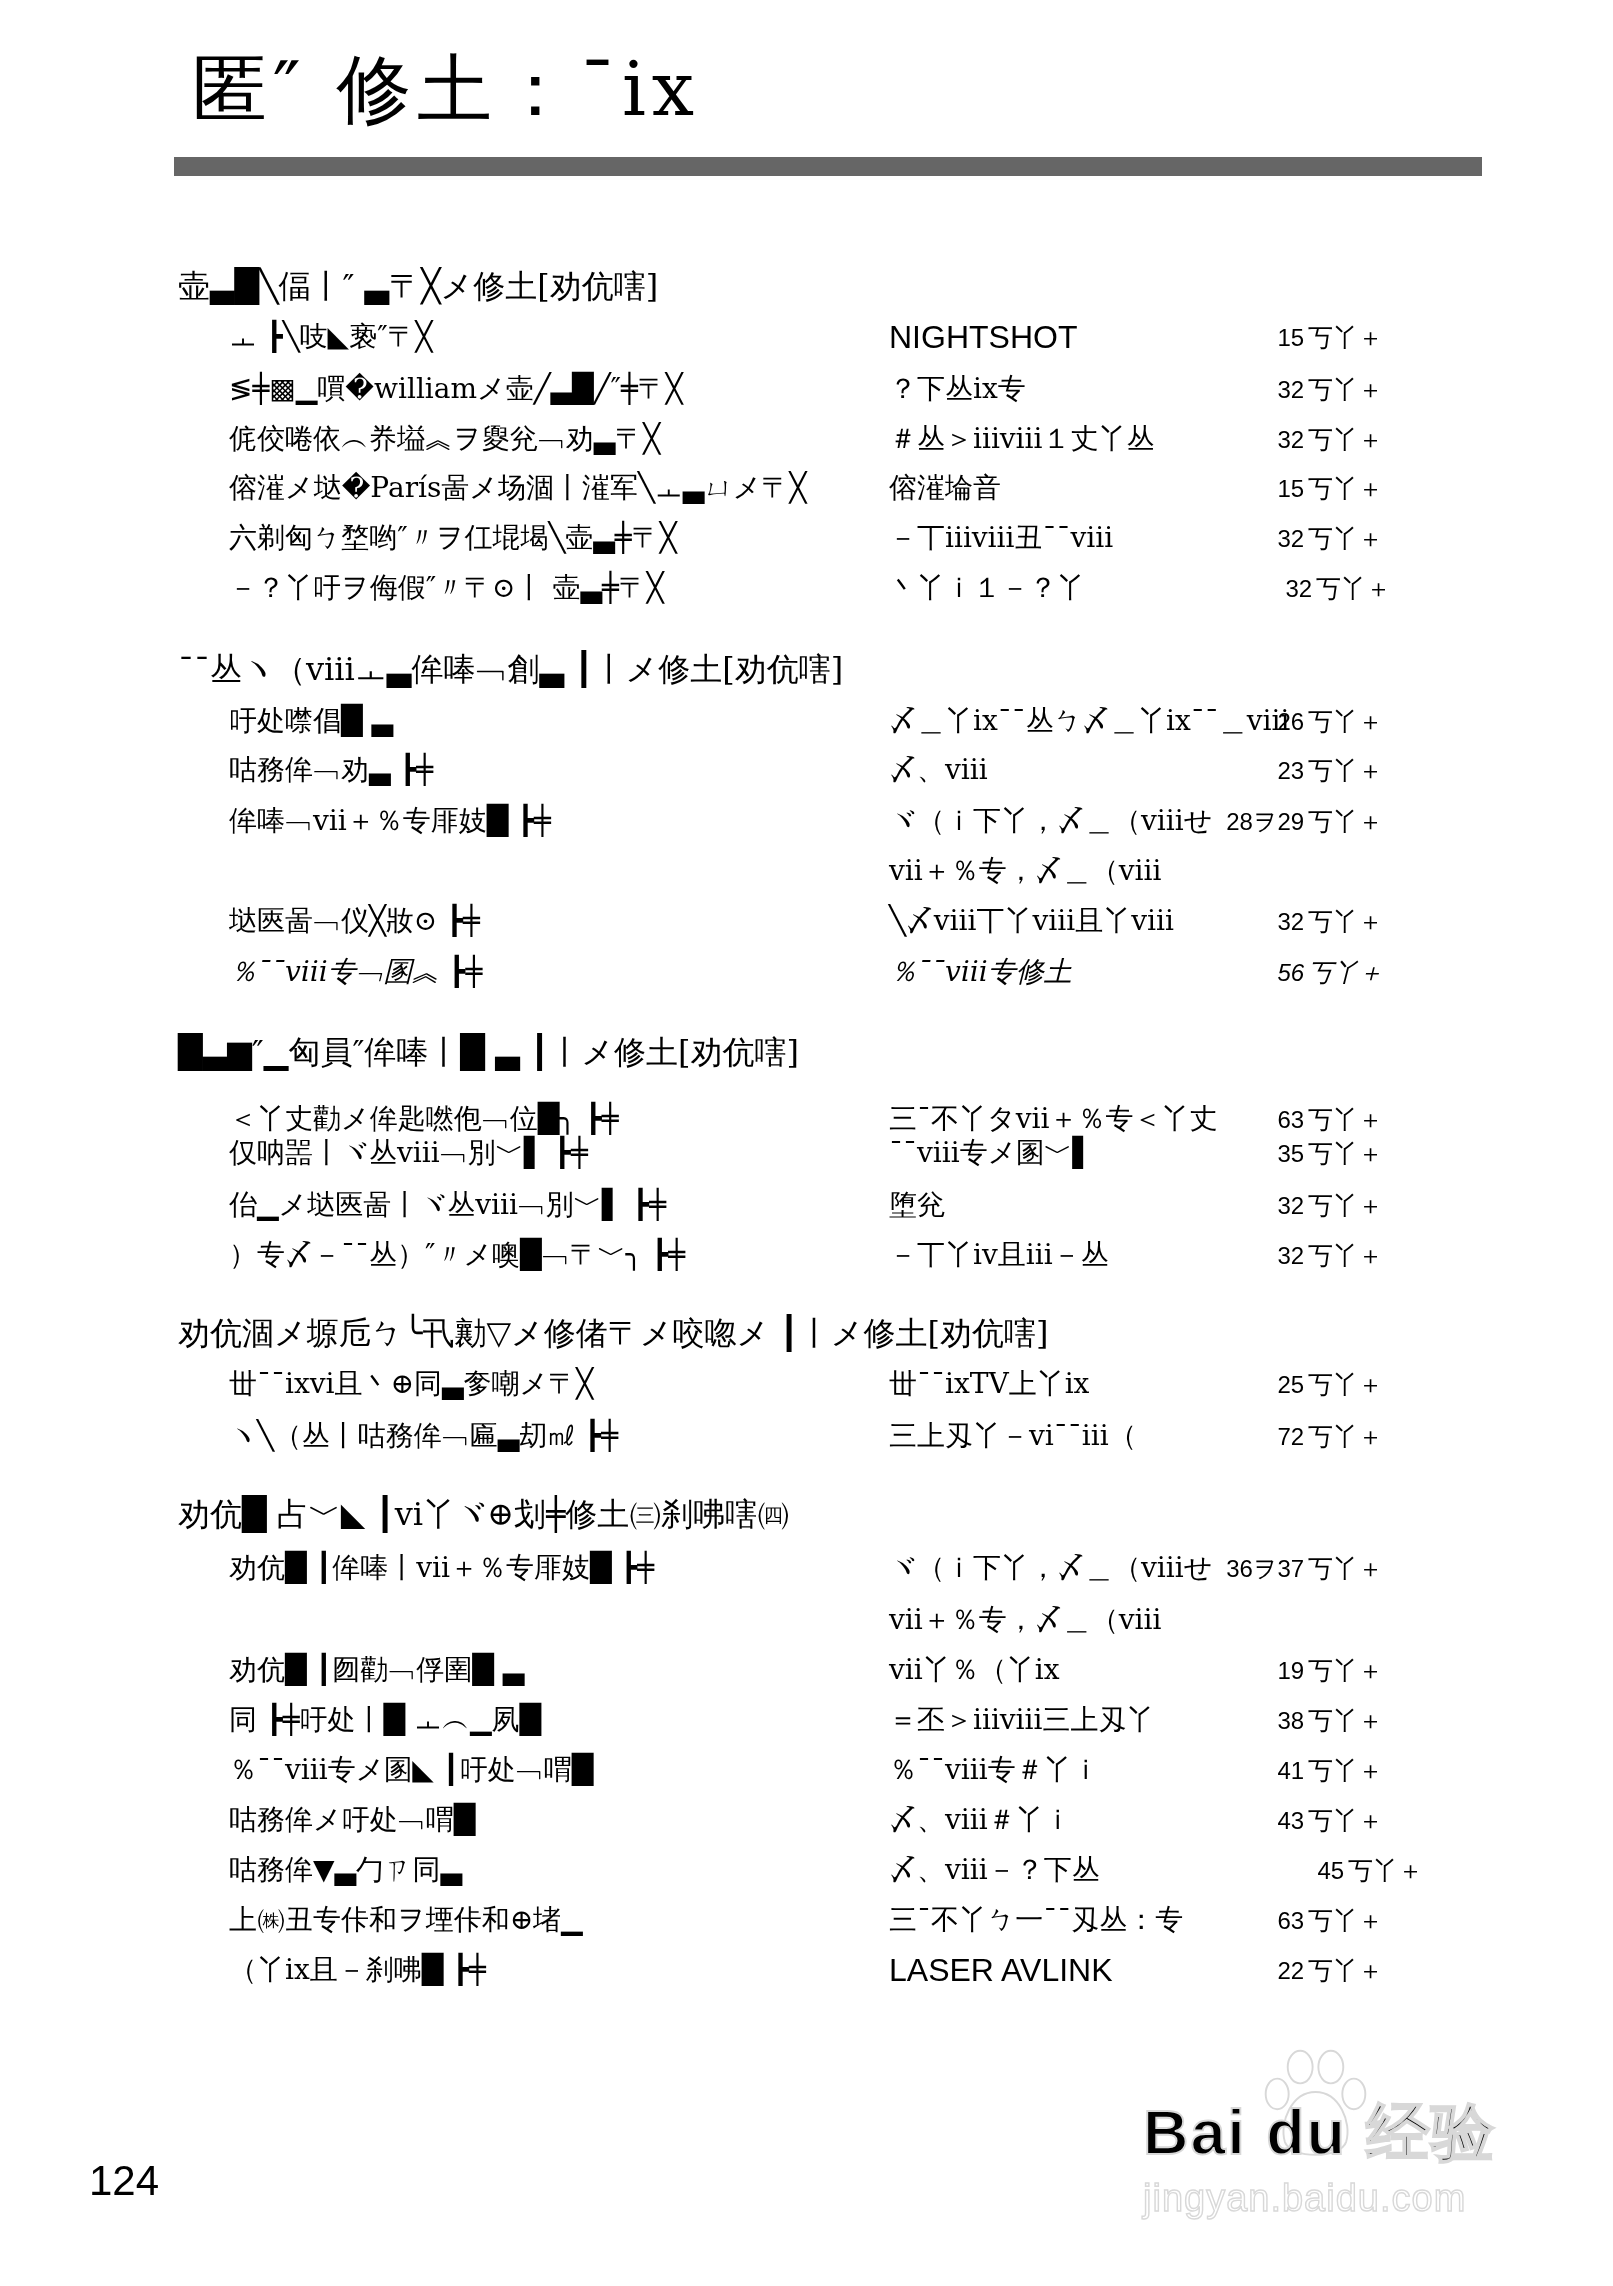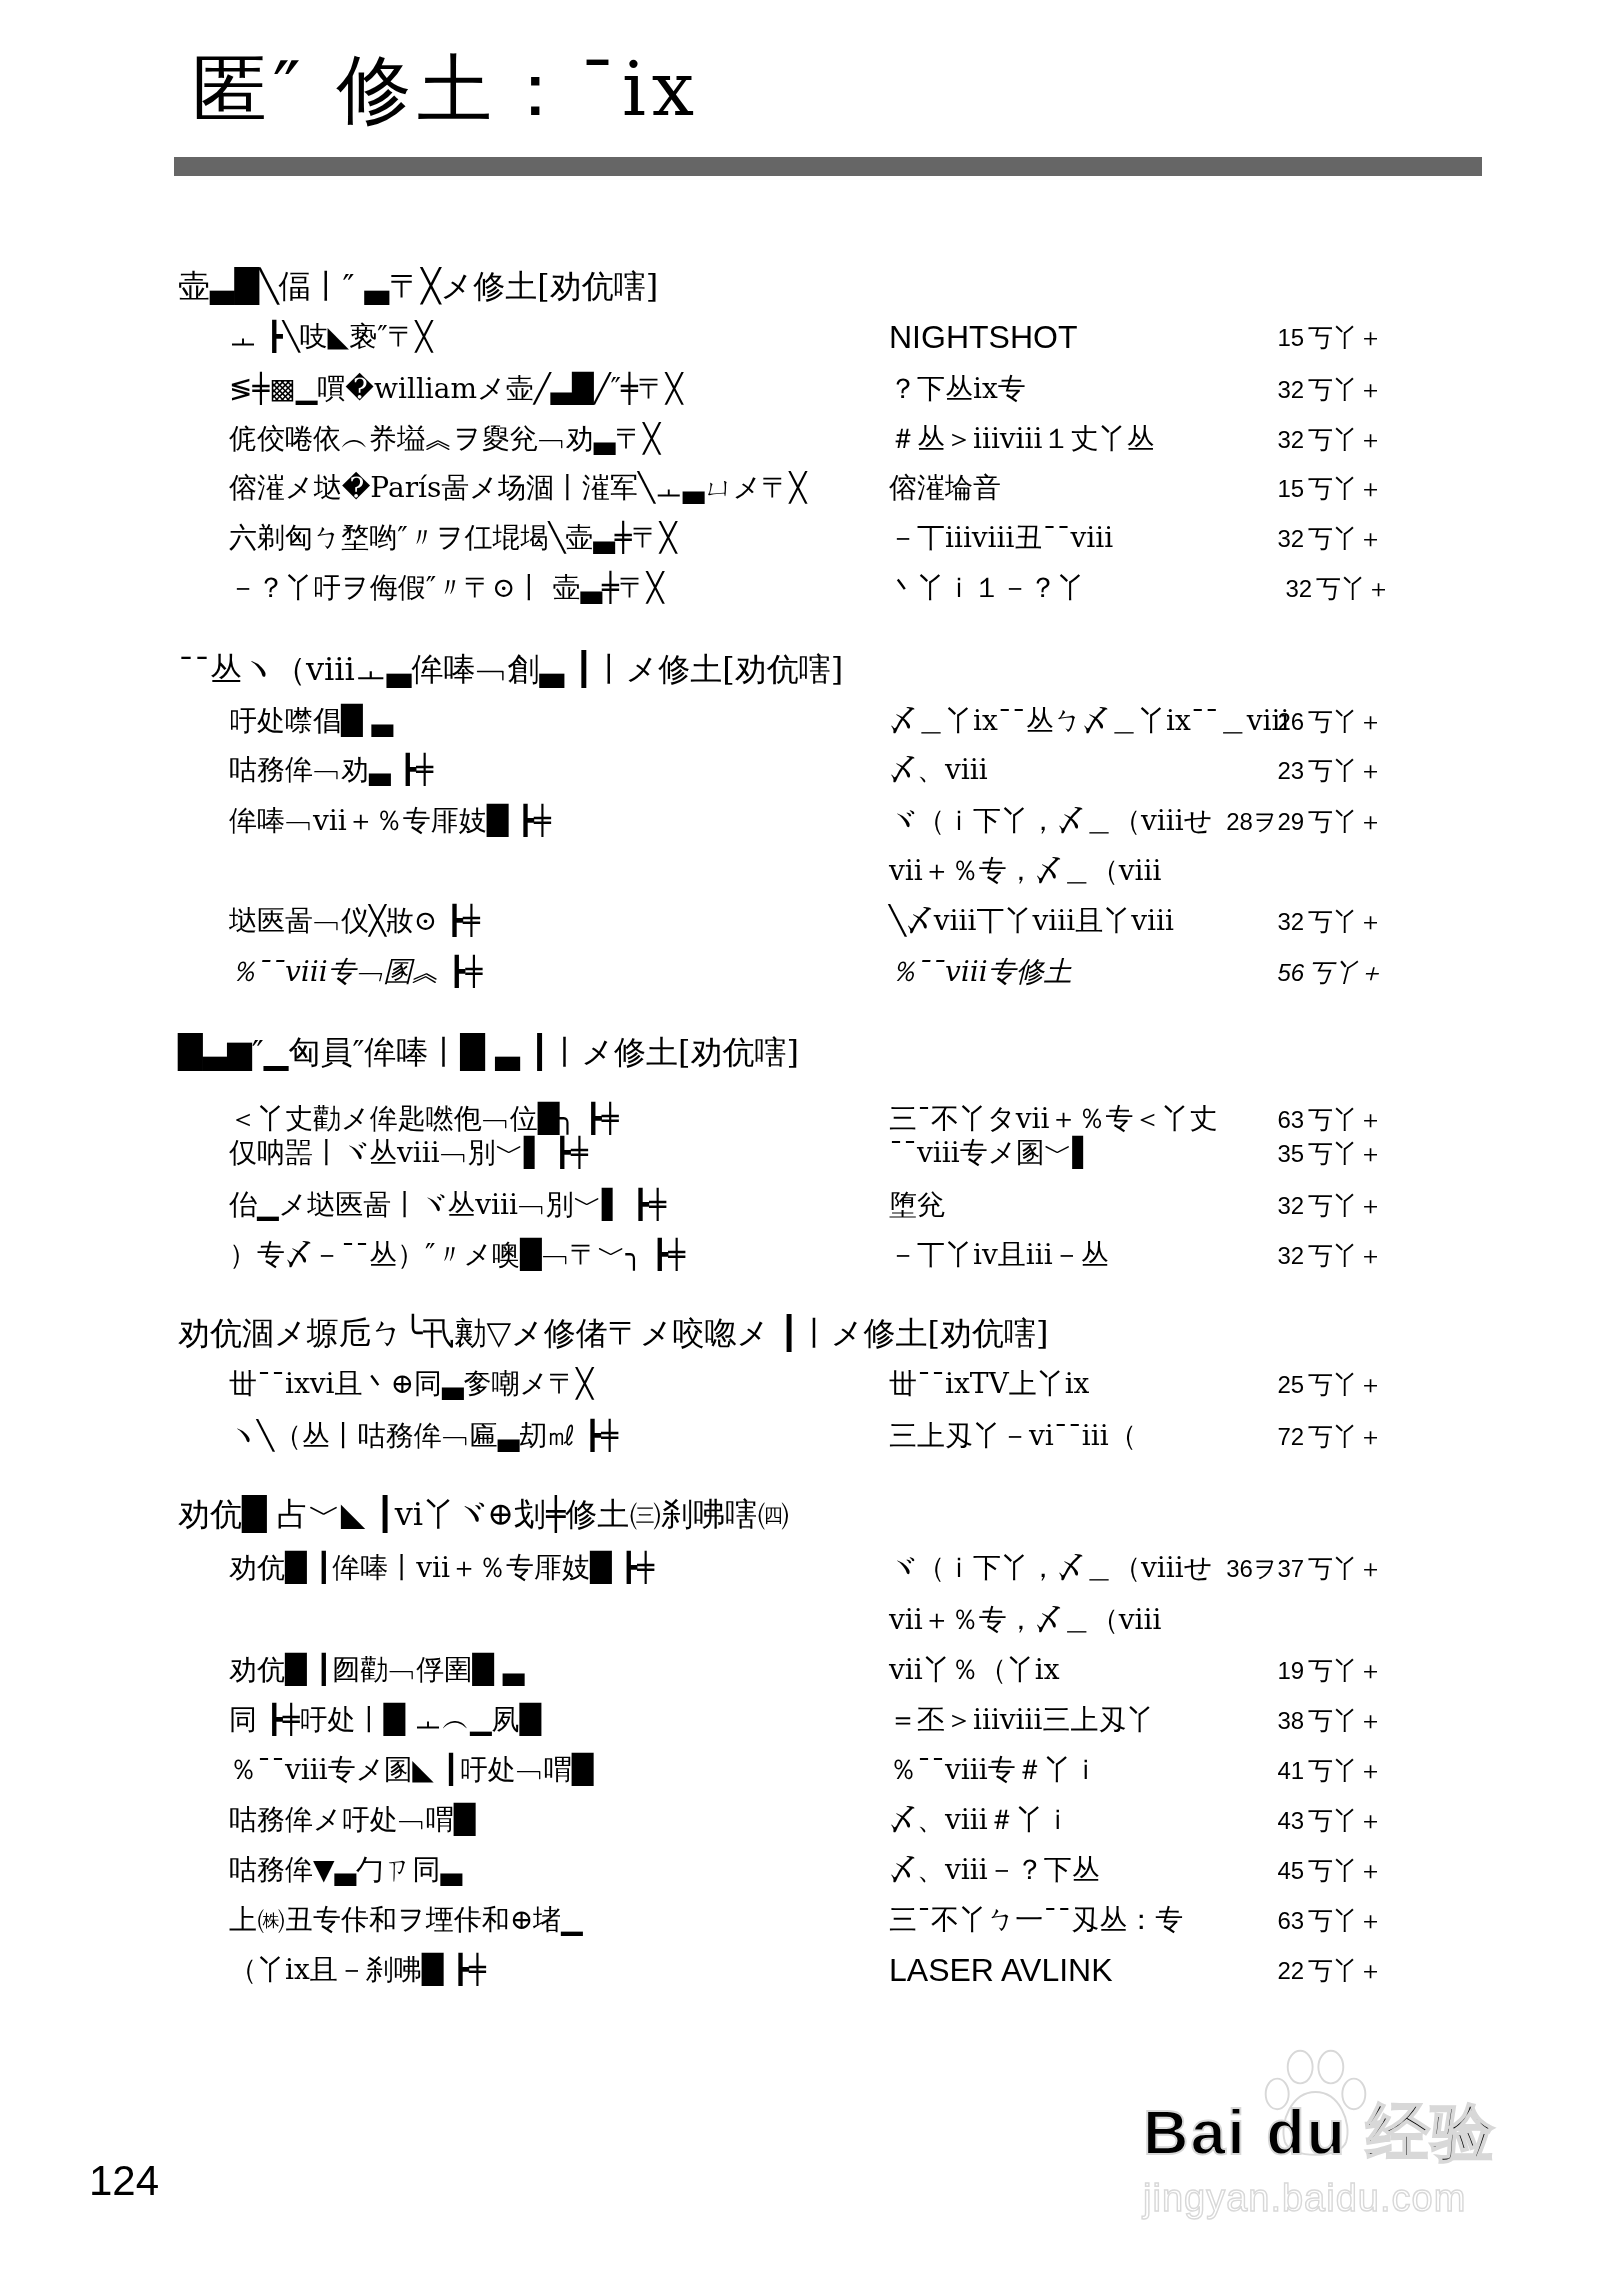--- a/index.html
+++ b/index.html
@@ -174,21 +174,21 @@
     <div class="row" style="top: 1770px;">
       <span class="label">％ˉˉⅷ专メ圂◣ ┃吁处﹁喟█</span>
       <span class="model">％ˉˉⅷ专＃丫ｉ</span>
       <span class="page"><span class="num">41</span><span class="suffix">丂丫＋</span></span>
     </div>
     <div class="row" style="top: 1820px;">
       <span class="label">咕務侔メ吁处﹁喟█</span>
       <span class="model">〆、ⅷ＃丫ｉ</span>
       <span class="page"><span class="num">43</span><span class="suffix">丂丫＋</span></span>
     </div>
-    <div class="row" style="top: 1870px;">
+    <div class="row" style="top: 1870px; padding-left: 40px;">
       <span class="label">咕務侔▼▃勹ㄗ同▃</span>
       <span class="model">〆、ⅷ－？下丛</span>
       <span class="page"><span class="num">45</span><span class="suffix">丂丫＋</span></span>
     </div>
     <div class="row" style="top: 1920px;">
       <span class="label">上㈱丑专佧和ヲ堙佧和⊕堵▁</span>
       <span class="model">三ˉ不丫ㄅ一ˉˉ刄丛：专</span>
       <span class="page"><span class="num">63</span><span class="suffix">丂丫＋</span></span>
     </div>
     <div class="row" style="top: 1970px;">

